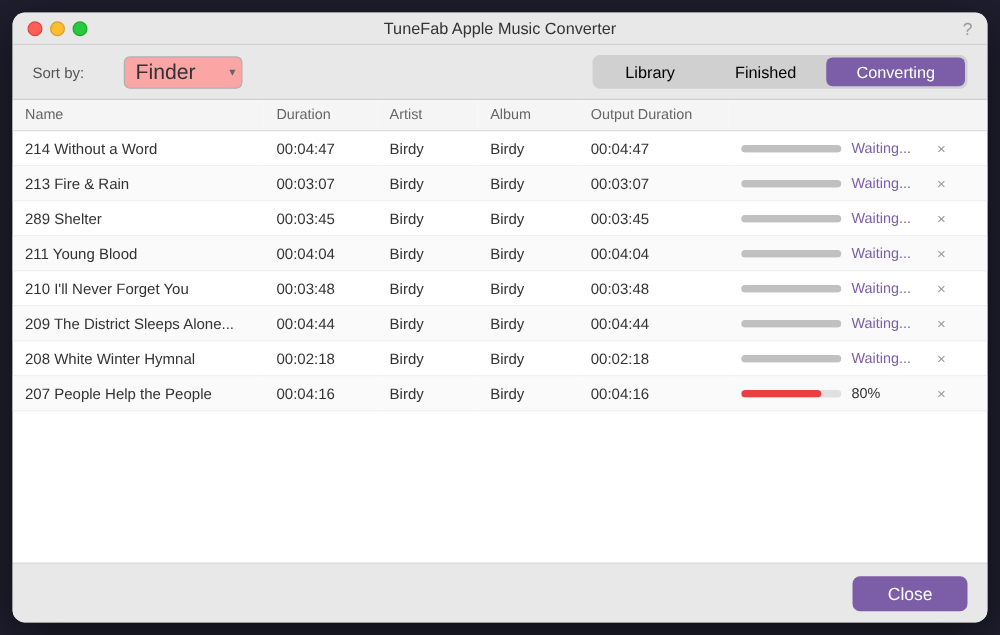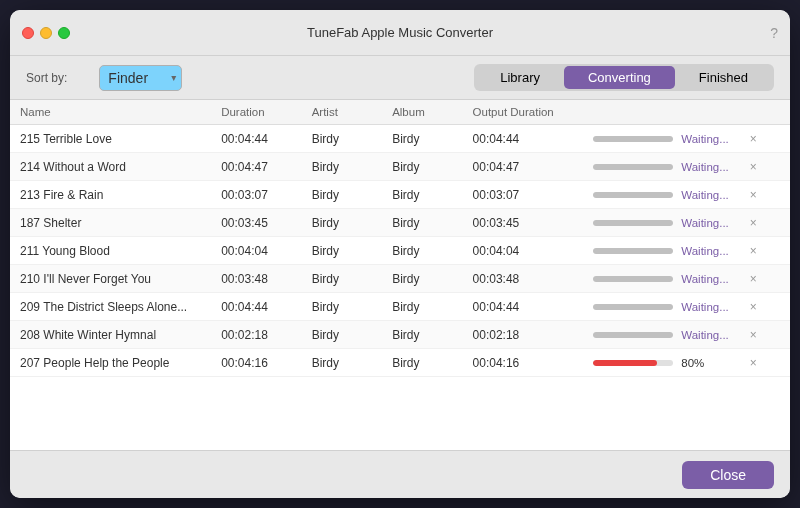--- a/index.html
+++ b/index.html
@@ -23,21 +23,21 @@
       box-shadow: 0 10px 40px rgba(0,0,0,0.5);
       display: flex;
       flex-direction: column;
       overflow: hidden;
     }
 
     
     .titlebar {
       background: #e8e8e8;
       border-bottom: 1px solid #d0d0d0;
-      height: 46px;
+      height: 26px;
       display: flex;
       align-items: center;
       padding: 0 12px;
       position: relative;
       border-radius: 10px 10px 0 0;
     }
 
     .traffic-lights {
       display: flex;
       gap: 6px;
@@ -80,25 +80,25 @@
       gap: 32px;
     }
 
     .sort-label {
       font-size: 12px;
       color: #555;
     }
 
     .sort-select {
       height: 26px;
-      background: #7dd3fc;
+      background: #fca5a5;
       border: 1px solid #b0b0b0;
       border-radius: 5px;
       padding: 0 20px 0 8px;
-      font-size: 14px;
+      font-size: 17px;
       color: #333;
       appearance: none;
       -webkit-appearance: none;
       cursor: pointer;
       position: relative;
     }
 
     .sort-wrapper {
       position: relative;
       display: flex;
@@ -277,55 +277,39 @@
       <select class="sort-select">
         <option>Finder</option>
         <option>Name</option>
         <option>Duration</option>
         <option>Artist</option>
       </select>
     </div>
 
     <div class="tabs">
       <button class="tab">Library</button>
+      <button class="tab">Finished</button>
       <button class="tab active">Converting</button>
-      <button class="tab">Finished</button>
     </div>
   </div>
 
   <div class="table-container">
     <table>
       <thead>
         <tr>
           <th>Name</th>
           <th>Duration</th>
           <th>Artist</th>
           <th>Album</th>
           <th>Output Duration</th>
           <th></th>
           <th></th>
         </tr>
       </thead>
       <tbody id="table-body">
-      <tr>
-      <td>215  Terrible Love</td>
-      <td>00:04:44</td>
-      <td>Birdy</td>
-      <td>Birdy</td>
-      <td>00:04:44</td>
-      <td>
-        <div class="progress-cell">
-          <div class="progress-bar-bg">
-            <div class="progress-bar-fill progress-fill-waiting"></div>
-          </div>
-          <span class="status-text">Waiting...</span>
-        </div>
-      </td>
-      <td class="close-btn-cell">×</td>
-    </tr>
           <tr>
       <td>214  Without a Word</td>
       <td>00:04:47</td>
       <td>Birdy</td>
       <td>Birdy</td>
       <td>00:04:47</td>
       <td>
         <div class="progress-cell">
           <div class="progress-bar-bg">
             <div class="progress-bar-fill progress-fill-waiting"></div>
@@ -345,21 +329,21 @@
         <div class="progress-cell">
           <div class="progress-bar-bg">
             <div class="progress-bar-fill progress-fill-waiting"></div>
           </div>
           <span class="status-text">Waiting...</span>
         </div>
       </td>
       <td class="close-btn-cell">×</td>
     </tr>
           <tr>
-      <td>187  Shelter</td>
+      <td>289  Shelter</td>
       <td>00:03:45</td>
       <td>Birdy</td>
       <td>Birdy</td>
       <td>00:03:45</td>
       <td>
         <div class="progress-cell">
           <div class="progress-bar-bg">
             <div class="progress-bar-fill progress-fill-waiting"></div>
           </div>
           <span class="status-text">Waiting...</span>

